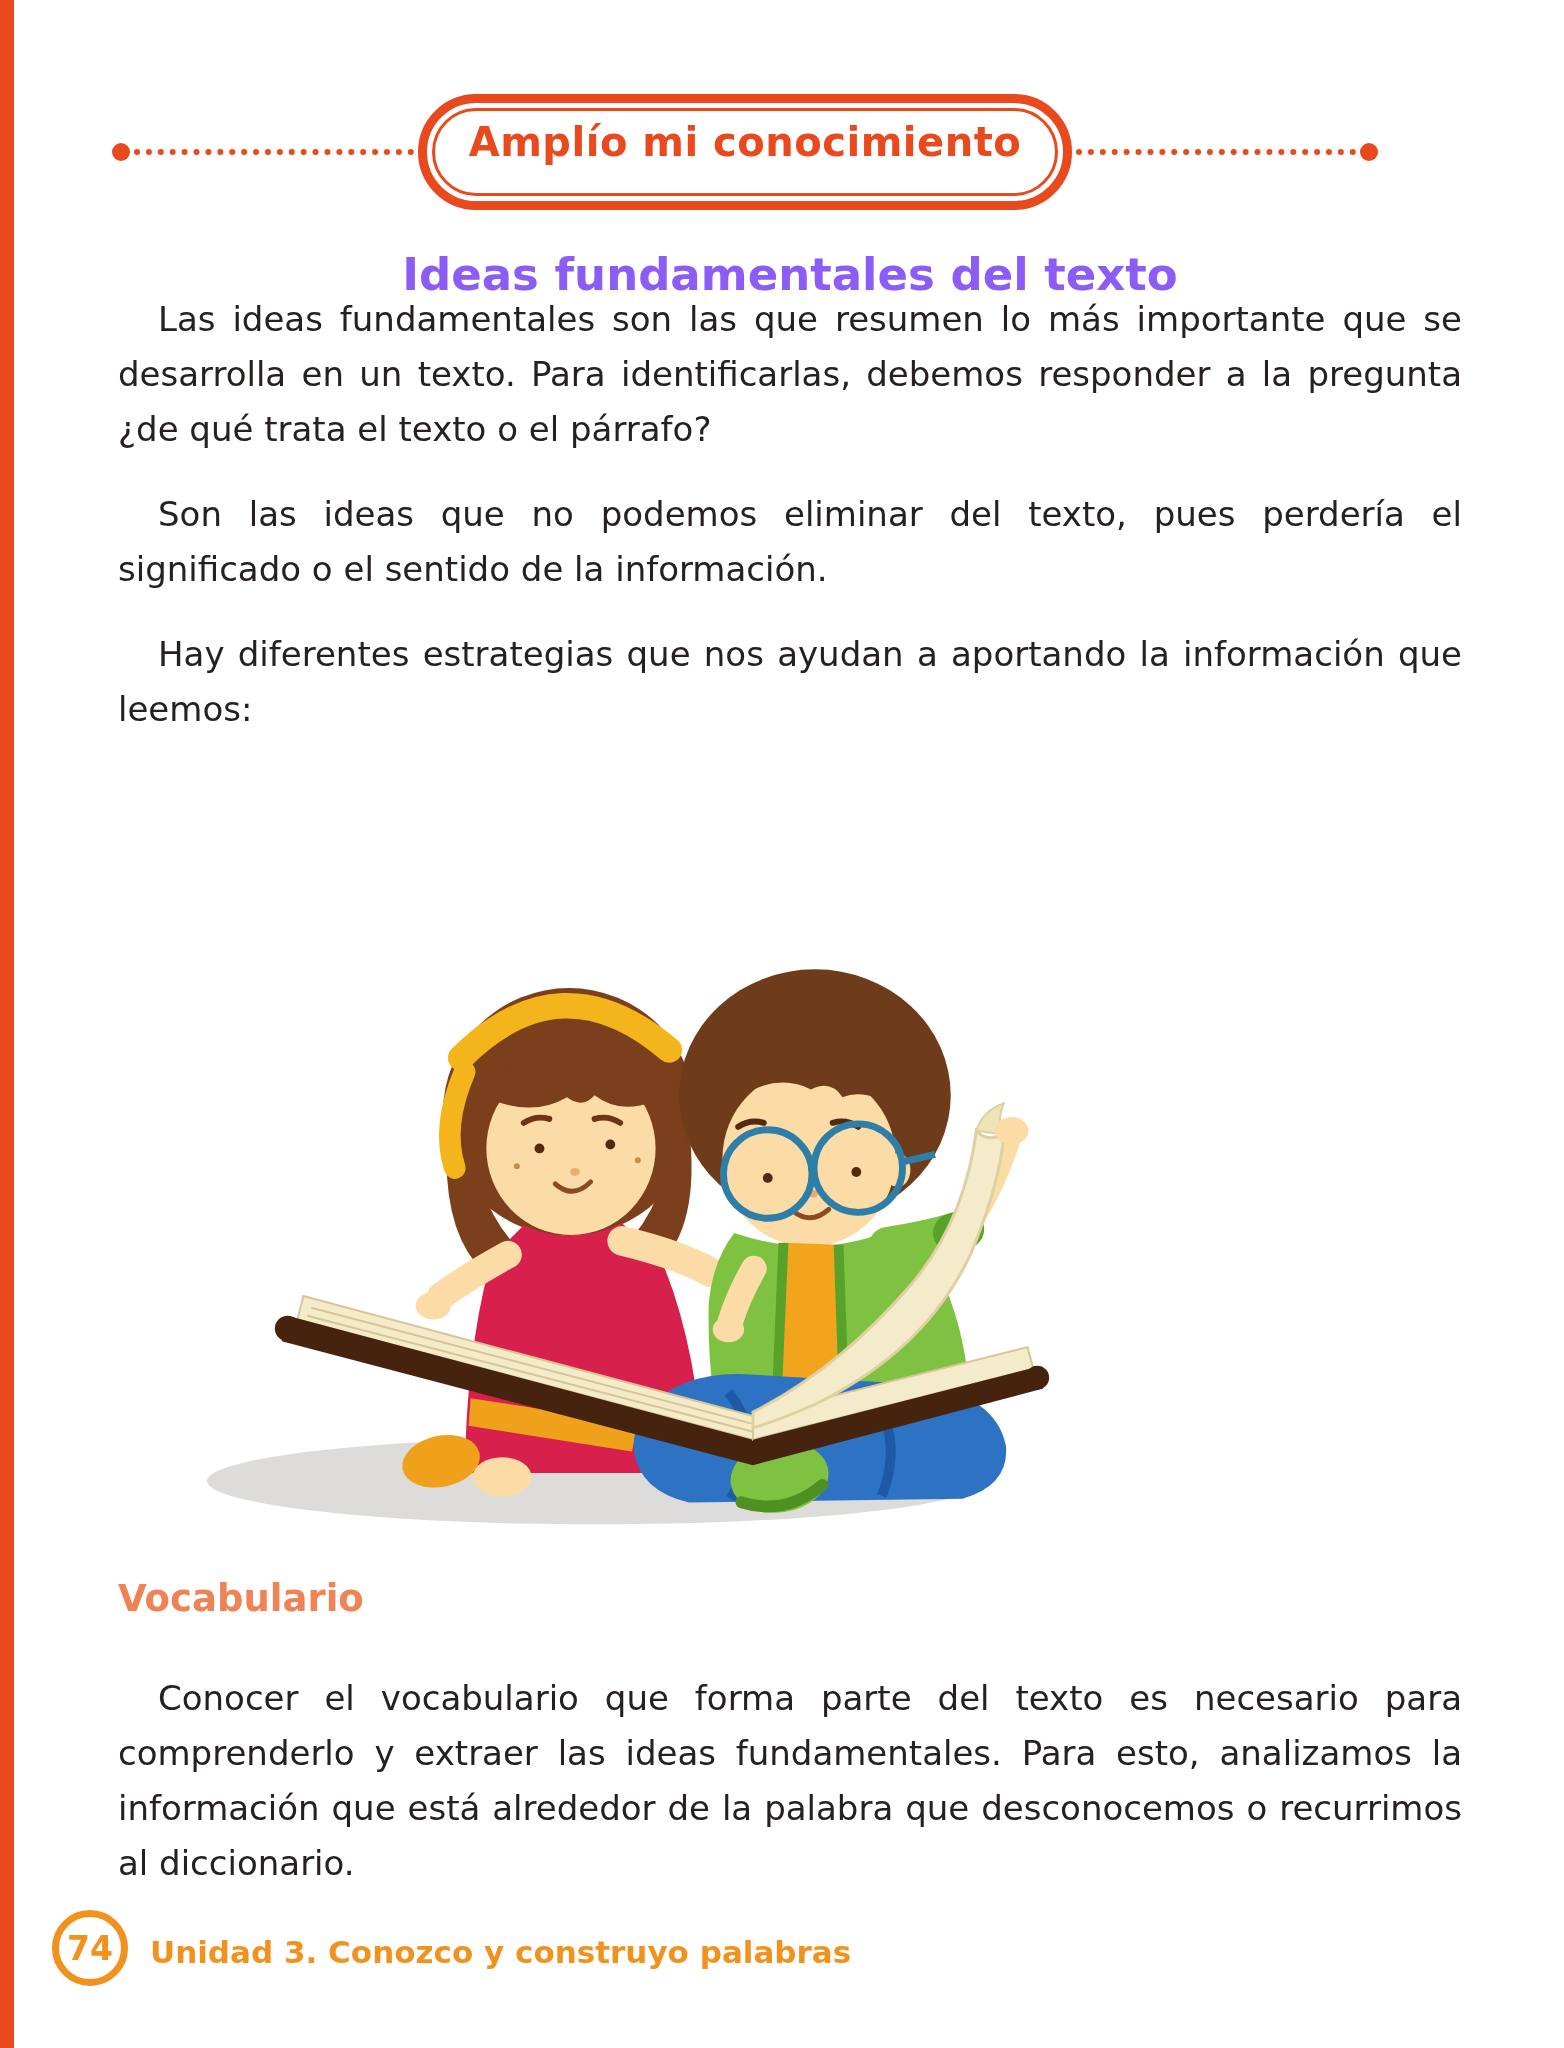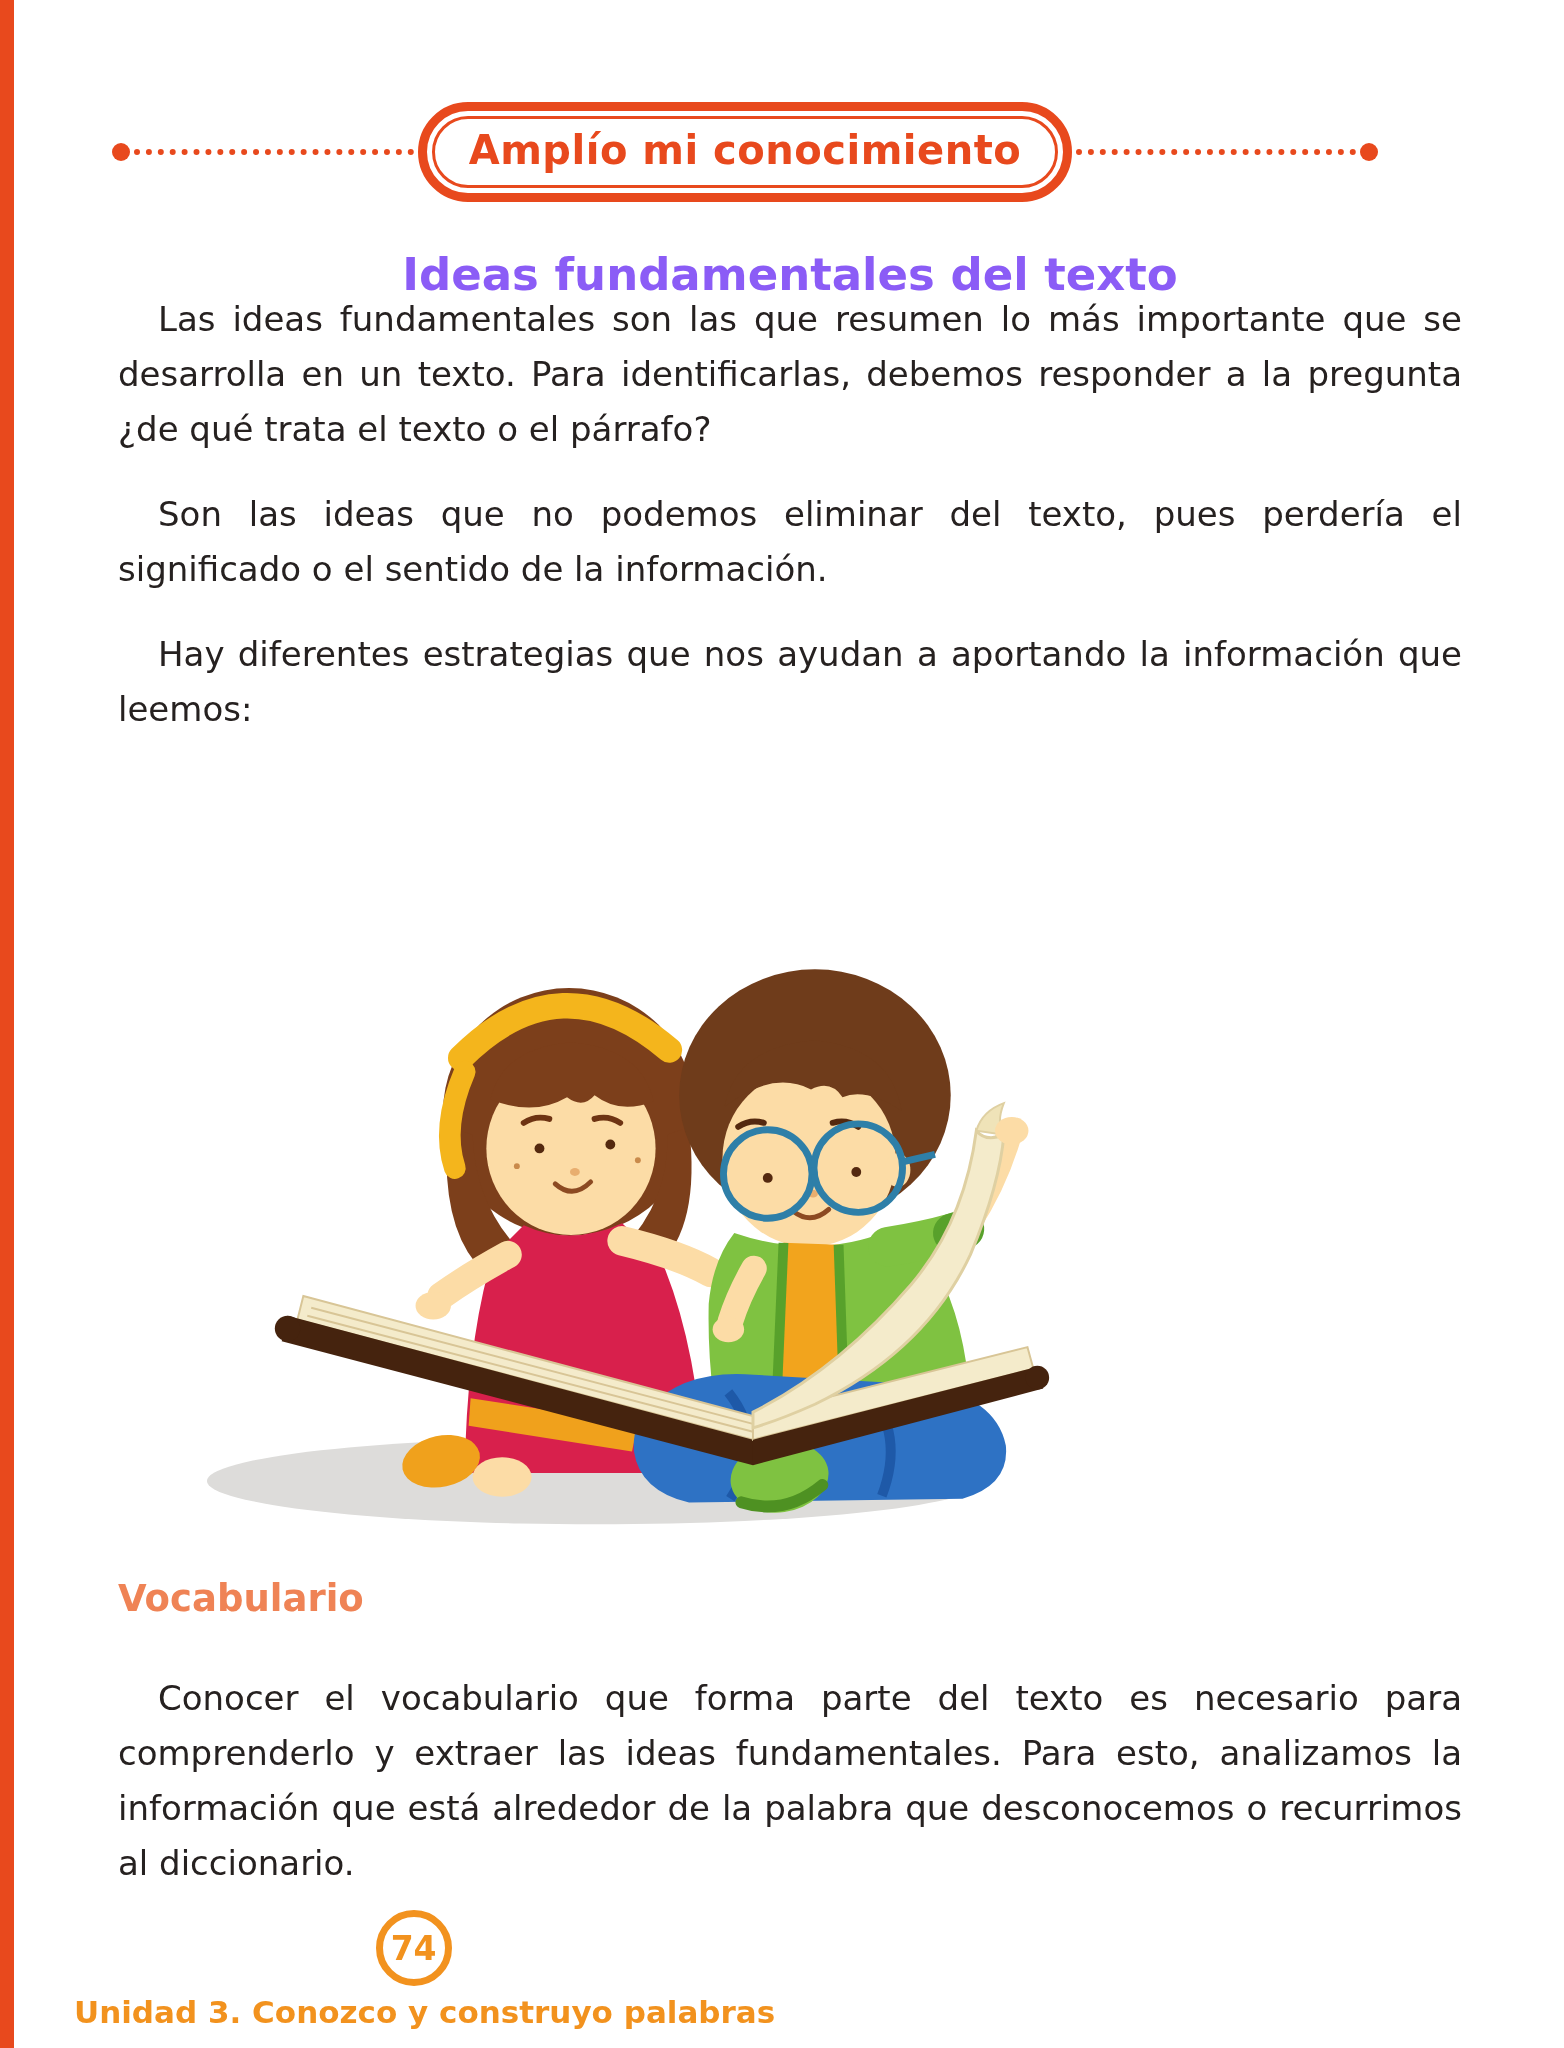--- a/index.html
+++ b/index.html
@@ -6,42 +6,42 @@
   body{width:1564px;height:2048px;position:relative;overflow:hidden;
        font-family:"DejaVu Sans",sans-serif;color:#262120;}
   .edge-strip{position:absolute;left:0;top:0;width:14px;height:2048px;background:#E8491D;}
 
   
   .header-row{position:absolute;left:112px;top:112px;width:1266px;height:80px;
               display:flex;align-items:center;}
   .end-dot{width:18px;height:18px;border-radius:50%;background:#E8491D;flex:0 0 auto;}
   .dotline{flex:1 1 auto;height:0;border-top:6px dotted #E8491D;margin:0 4px;}
   .badge{flex:0 0 auto;border:9px solid #E8491D;border-radius:70px;padding:5px;background:#fff;}
-  .badge-inner{border:3px solid #E8491D;border-radius:58px;padding:8px 34px 12px;}
+  .badge-inner{border:3px solid #E8491D;border-radius:58px;padding:8px 34px 28px;}
   .badge-inner span{font-size:40px;font-weight:bold;color:#E8491D;letter-spacing:0.5px;}
 
   .page-title{position:absolute;left:118px;top:218px;width:1344px;text-align:center;
               font-size:45px;font-weight:bold;color:#8b5cf6;}
 
   .body-copy{position:absolute;left:118px;top:292px;width:1344px;
              font-size:34px;line-height:55px;text-align:justify;}
   .body-copy p{margin:0 0 30px 0;text-indent:40px;}
   ul.strategies{list-style:none;margin:0;padding:0 0 0 48px;}
   ul.strategies li{position:relative;padding-left:40px;margin-bottom:26px;text-align:justify;}
   ul.strategies .bullet{position:absolute;left:0;top:22px;width:11px;height:11px;
                         border-radius:50%;background:#E8491D;}
 
   .illustration{position:absolute;left:170px;top:930px;width:920px;height:610px;}
 
   .vocab-heading{position:absolute;left:118px;top:1546px;font-size:37px;font-weight:bold;color:#EF8355;}
   .vocab-copy{position:absolute;left:118px;top:1646px;width:1344px;
               font-size:34px;line-height:55px;text-align:justify;margin-top:25px;}
   .vocab-copy p{margin:0;text-indent:40px;}
 
-  .footer{position:absolute;left:52px;top:1910px;display:flex;align-items:center;flex-direction:column;}
+  .footer{position:absolute;left:52px;top:1910px;display:flex;align-items:center;}
   .page-circle{width:62px;height:62px;border:7px solid #F2921E;border-radius:50%;
                display:flex;align-items:center;justify-content:center;}
   .page-circle span{font-size:33px;font-weight:bold;color:#F2921E;}
   .unit-label{margin-left:22px;font-size:31px;font-weight:bold;color:#F2921E;margin-top:8px;}
 </style>
 </head>
 <body>
 
 <div class="edge-strip"></div>
 

